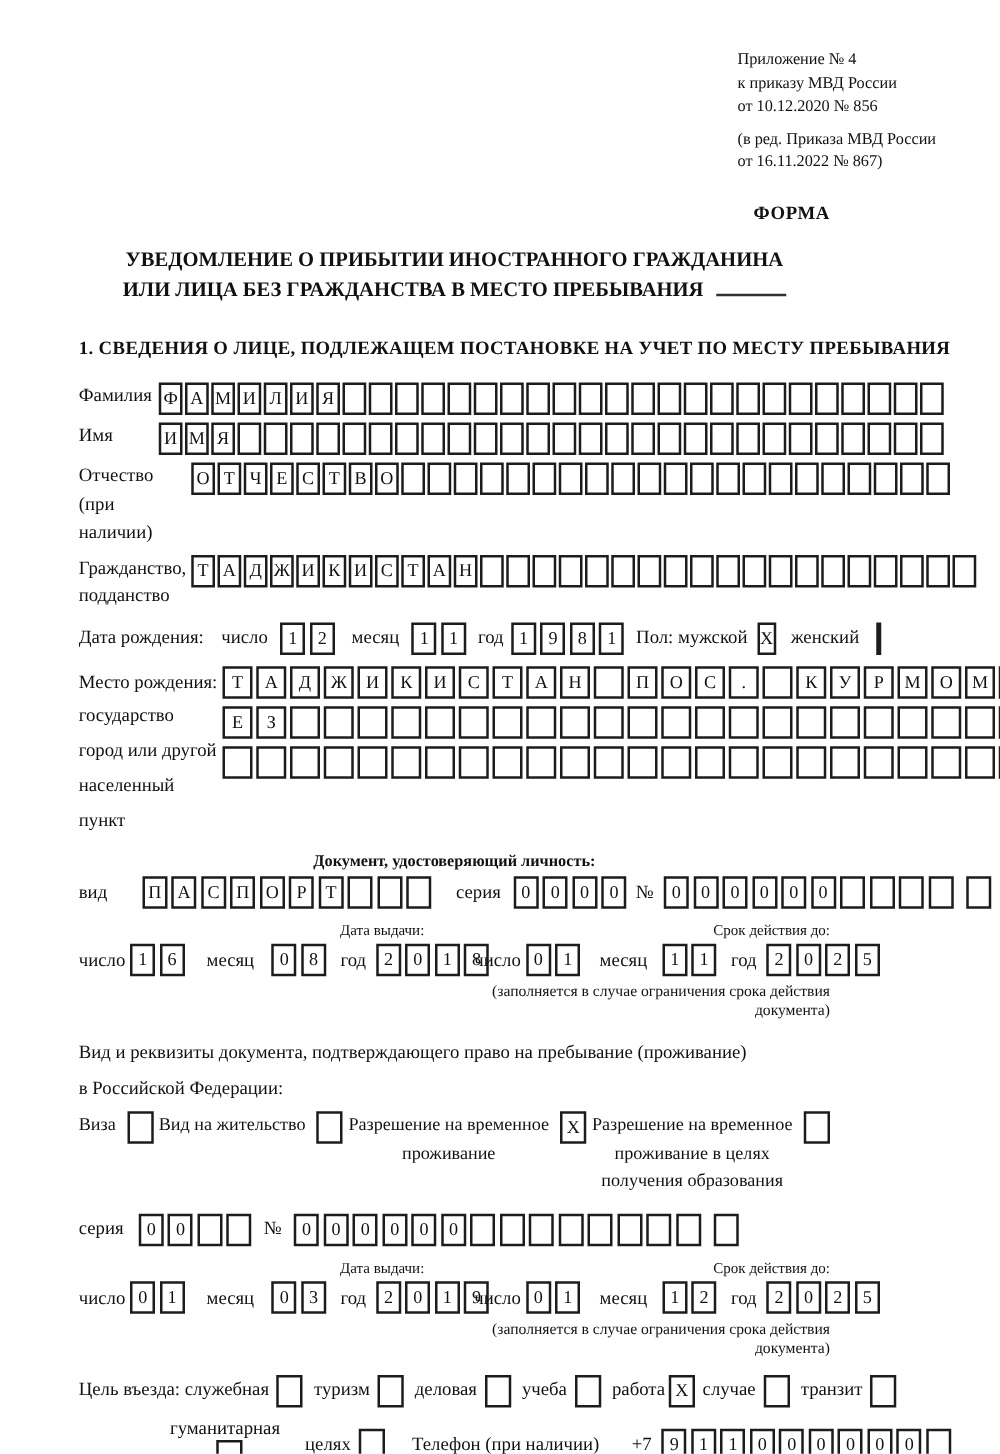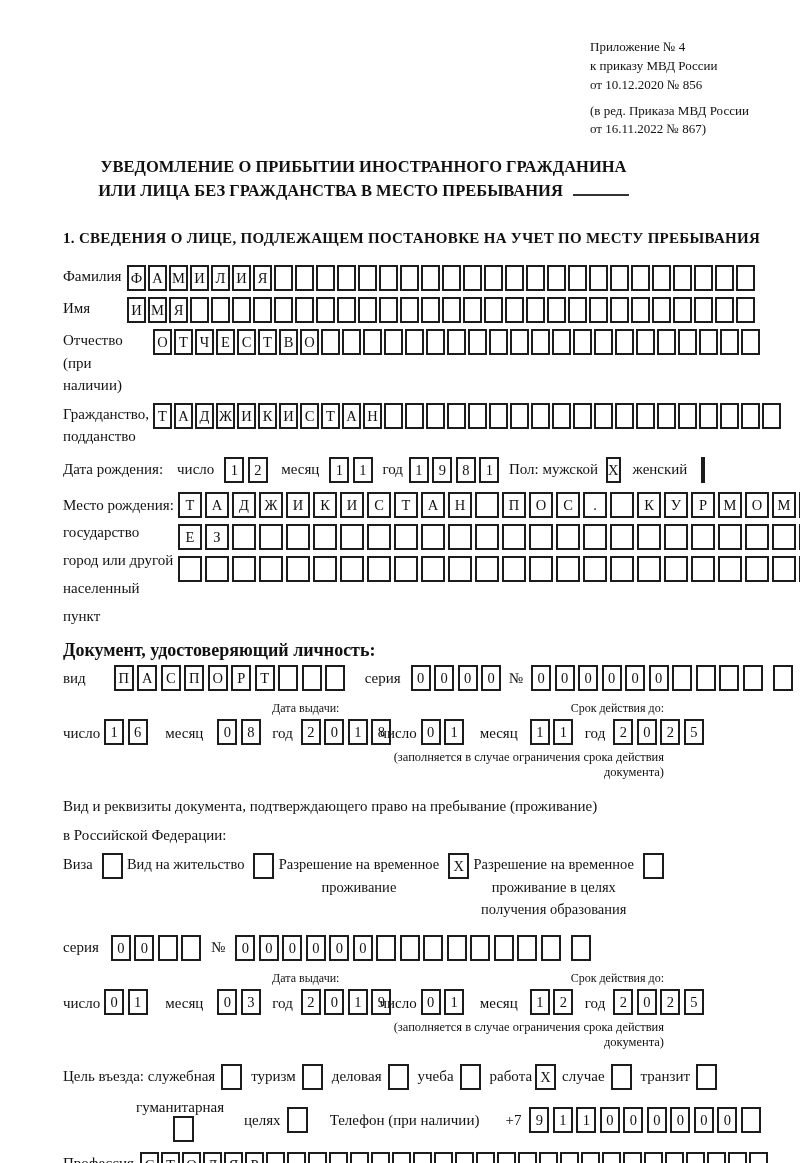--- a/index.html
+++ b/index.html
@@ -18,21 +18,21 @@
   .lw3{width:115px;}
   .lw4{width:77px;}
   .cells{flex:none;white-space:nowrap;line-height:0;}
   .cellrows .cells{margin-bottom:6px;}
   .cell{box-sizing:border-box;display:inline-block;width:19px;height:26px;border:2px solid #1c1c1c;margin-right:2px;text-align:center;font-size:14.5px;line-height:22px;vertical-align:top;background:#fff;}
   .cell.wide{width:24px;margin-right:3px;}
   .cell.dc{width:20px;margin-right:3.5px;}
   .cb{box-sizing:border-box;display:inline-block;width:21px;height:26px;border:2px solid #1c1c1c;text-align:center;font-size:14.5px;line-height:22px;vertical-align:middle;background:#fff;}
   [data-gap-last="true"] .cell:last-child{margin-left:7px;}
   .inline-lab{font-size:15px;vertical-align:top;line-height:26px;}
-  .dochead{font-weight:bold;font-size:18px;margin-top:10px;}
+  .dochead{text-align:center;font-weight:bold;font-size:13px;margin-top:10px;}
   .daterow{display:flex;margin-top:10px;}
   .dcol-l{width:46%;}
   .dcol-r{width:54%;}
   .datehead{text-align:right;font-size:12px;margin-bottom:3px;}
   .dateline{white-space:nowrap;line-height:0;}
   .dateline .inline-lab{line-height:28px;}
   .note{font-size:12.5px;text-align:right;margin-top:3px;}
   .para{font-size:15px;margin-top:12px;line-height:1.9;}
   .permits{display:flex;justify-content:space-between;align-items:flex-start;margin-top:4px;}
   .popt{display:flex;align-items:flex-start;gap:9px;font-size:14.5px;justify-content:space-between;}
@@ -49,20 +49,21 @@
 <div class="page">
 
   <div class="appendix">
     <div>Приложение № 4</div>
     <div>к приказу МВД России</div>
     <div>от 10.12.2020 № 856</div>
     <div class="rev">(в ред. Приказа МВД России</div>
     <div>от 16.11.2022 № 867)</div>
   </div>
 
+  <div class="forma">ФОРМА</div>
 
   <div class="title">
     <div>УВЕДОМЛЕНИЕ О ПРИБЫТИИ ИНОСТРАННОГО ГРАЖДАНИНА</div>
     <div>
       <span>ИЛИ ЛИЦА БЕЗ ГРАЖДАНСТВА В МЕСТО ПРЕБЫВАНИЯ</span><span class="blank-line"></span>
     </div>
   </div>
 
   <div class="sect">1. СВЕДЕНИЯ О ЛИЦЕ, ПОДЛЕЖАЩЕМ ПОСТАНОВКЕ НА УЧЕТ ПО МЕСТУ ПРЕБЫВАНИЯ</div>
 

